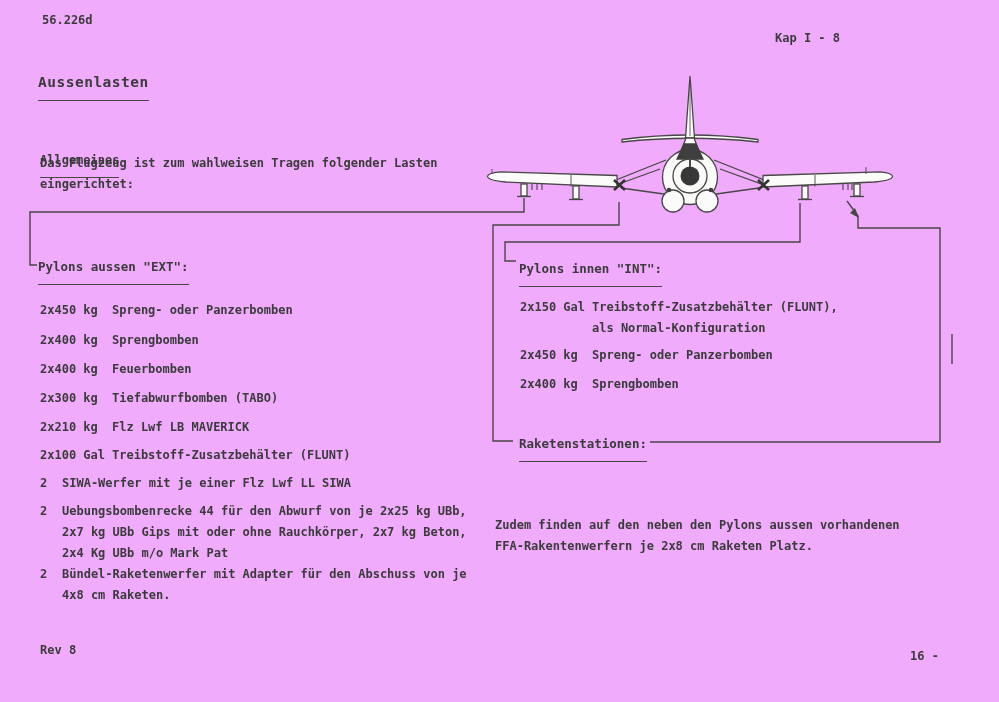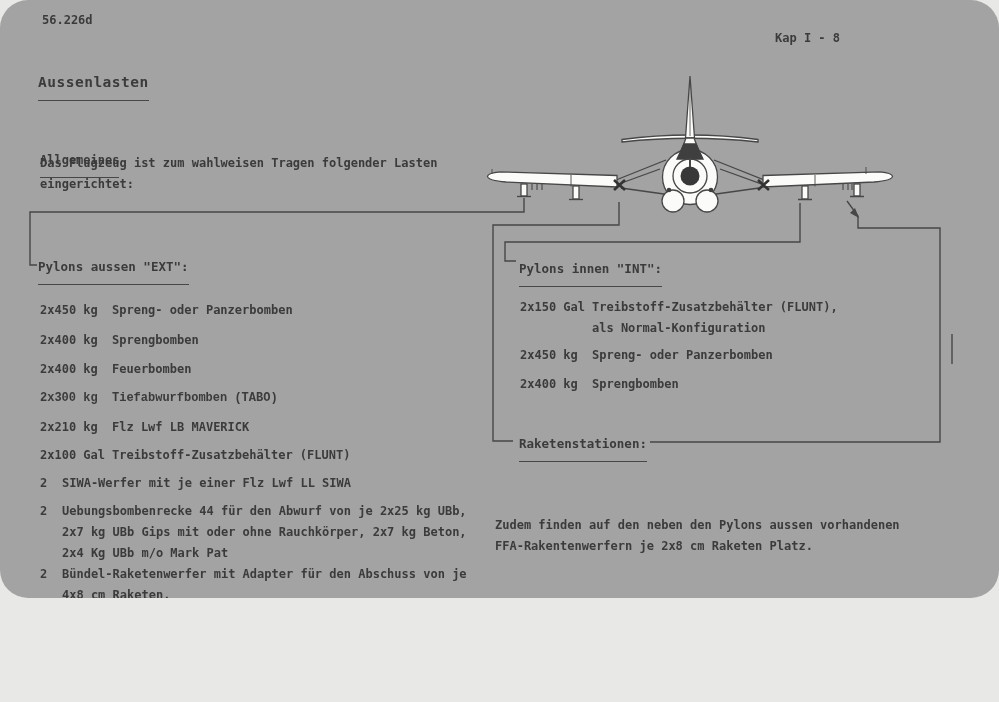--- a/index.html
+++ b/index.html
@@ -1,19 +1,19 @@
 <!DOCTYPE html>
 <html><head>
 <meta charset="utf-8">
 <style>
   html,body{margin:0;padding:0;background:#e8e8e6;}
   .page{
-    position:relative;width:999px;height:598px;background:#a3a3a3;
+    position:relative;width:999px;height:702px;background:#f0abfc;
     font-family:"DejaVu Sans Mono","Liberation Mono",monospace;
-    color:#3b3b3b;font-weight:700;overflow:hidden;border-radius:28px;
+    color:#3b3b3b;font-weight:700;overflow:hidden;
   }
   .t{position:absolute;font-size:12px;line-height:21px;white-space:pre-line;}
   .title{font-size:14.5px;letter-spacing:.5px;}
   .hdg{font-size:12.5px;}
   .u{border-bottom:1.6px solid #474747;padding-bottom:10px;}
   .row{position:absolute;display:flex;font-size:12px;line-height:21px;}
   .qty{flex:0 0 auto;}
   .w10{width:72px;}
   .w3{width:22px;}
   .desc{white-space:pre-line;}
@@ -113,21 +113,21 @@
         <span class="desc">Spreng- oder Panzerbomben</span>
       </div>
     <div class="row" style="left:40px;top:330px;">
         <span class="qty w10">2x400 kg</span>
         <span class="desc">Sprengbomben</span>
       </div>
     <div class="row" style="left:40px;top:359px;">
         <span class="qty w10">2x400 kg</span>
         <span class="desc">Feuerbomben</span>
       </div>
-    <div class="row" style="left:40px;top:388px;font-family:Liberation Mono, monospace;">
+    <div class="row" style="left:40px;top:388px;">
         <span class="qty w10">2x300 kg</span>
         <span class="desc">Tiefabwurfbomben (TABO)</span>
       </div>
     <div class="row" style="left:40px;top:417px;">
         <span class="qty w10">2x210 kg</span>
         <span class="desc">Flz Lwf LB MAVERICK</span>
       </div>
     <div class="row" style="left:40px;top:445px;">
         <span class="qty w10">2x100 Gal</span>
         <span class="desc">Treibstoff-Zusatzbehälter (FLUNT)</span>

